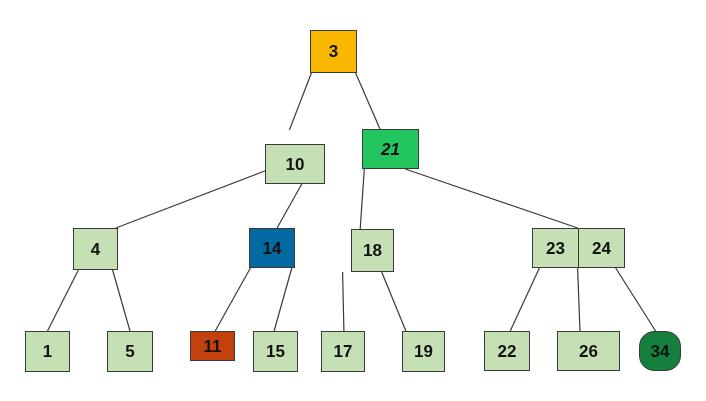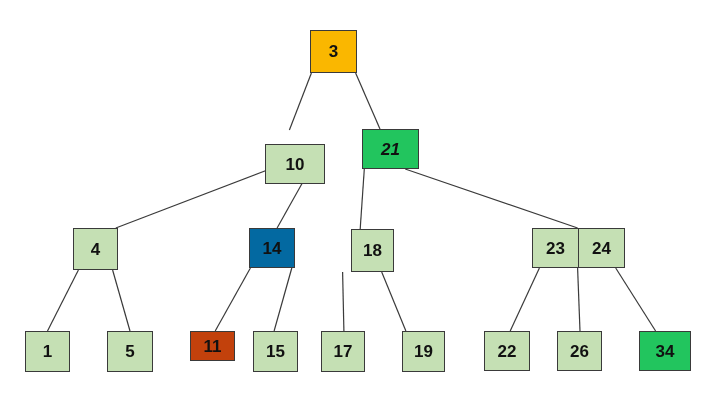--- a/index.html
+++ b/index.html
@@ -103,19 +103,19 @@
     </div>
     <div class="node" style="left: 321px; top: 331px; width: 44px; height: 41px; background: rgb(197, 224, 180);">
       <span class="cell">17</span>
     </div>
     <div class="node" style="left: 390px; top: 331px; width: 43px; height: 41px; background: rgb(197, 224, 180); margin-left: 12px;">
       <span class="cell">19</span>
     </div>
     <div class="node" style="left: 484px; top: 331px; width: 46px; height: 40px; background: rgb(197, 224, 180); justify-content: center;">
       <span class="cell">22</span>
     </div>
-    <div class="node" style="left: 557px; top: 331px; width: 45px; height: 40px; background: rgb(197, 224, 180);">
+    <div class="node" style="left: 557px; top: 331px; width: 63px; height: 40px; background: rgb(197, 224, 180);">
       <span class="cell">26</span>
     </div>
-    <div class="node" style="left: 639px; top: 331px; width: 52px; height: 40px; background: #22c55e;">
+    <div class="node" style="left: 639px; top: 331px; width: 42px; height: 40px; background: #15803d; border-radius: 15px;">
       <span class="cell">34</span>
     </div>
   </div>
 
 </body></html>

